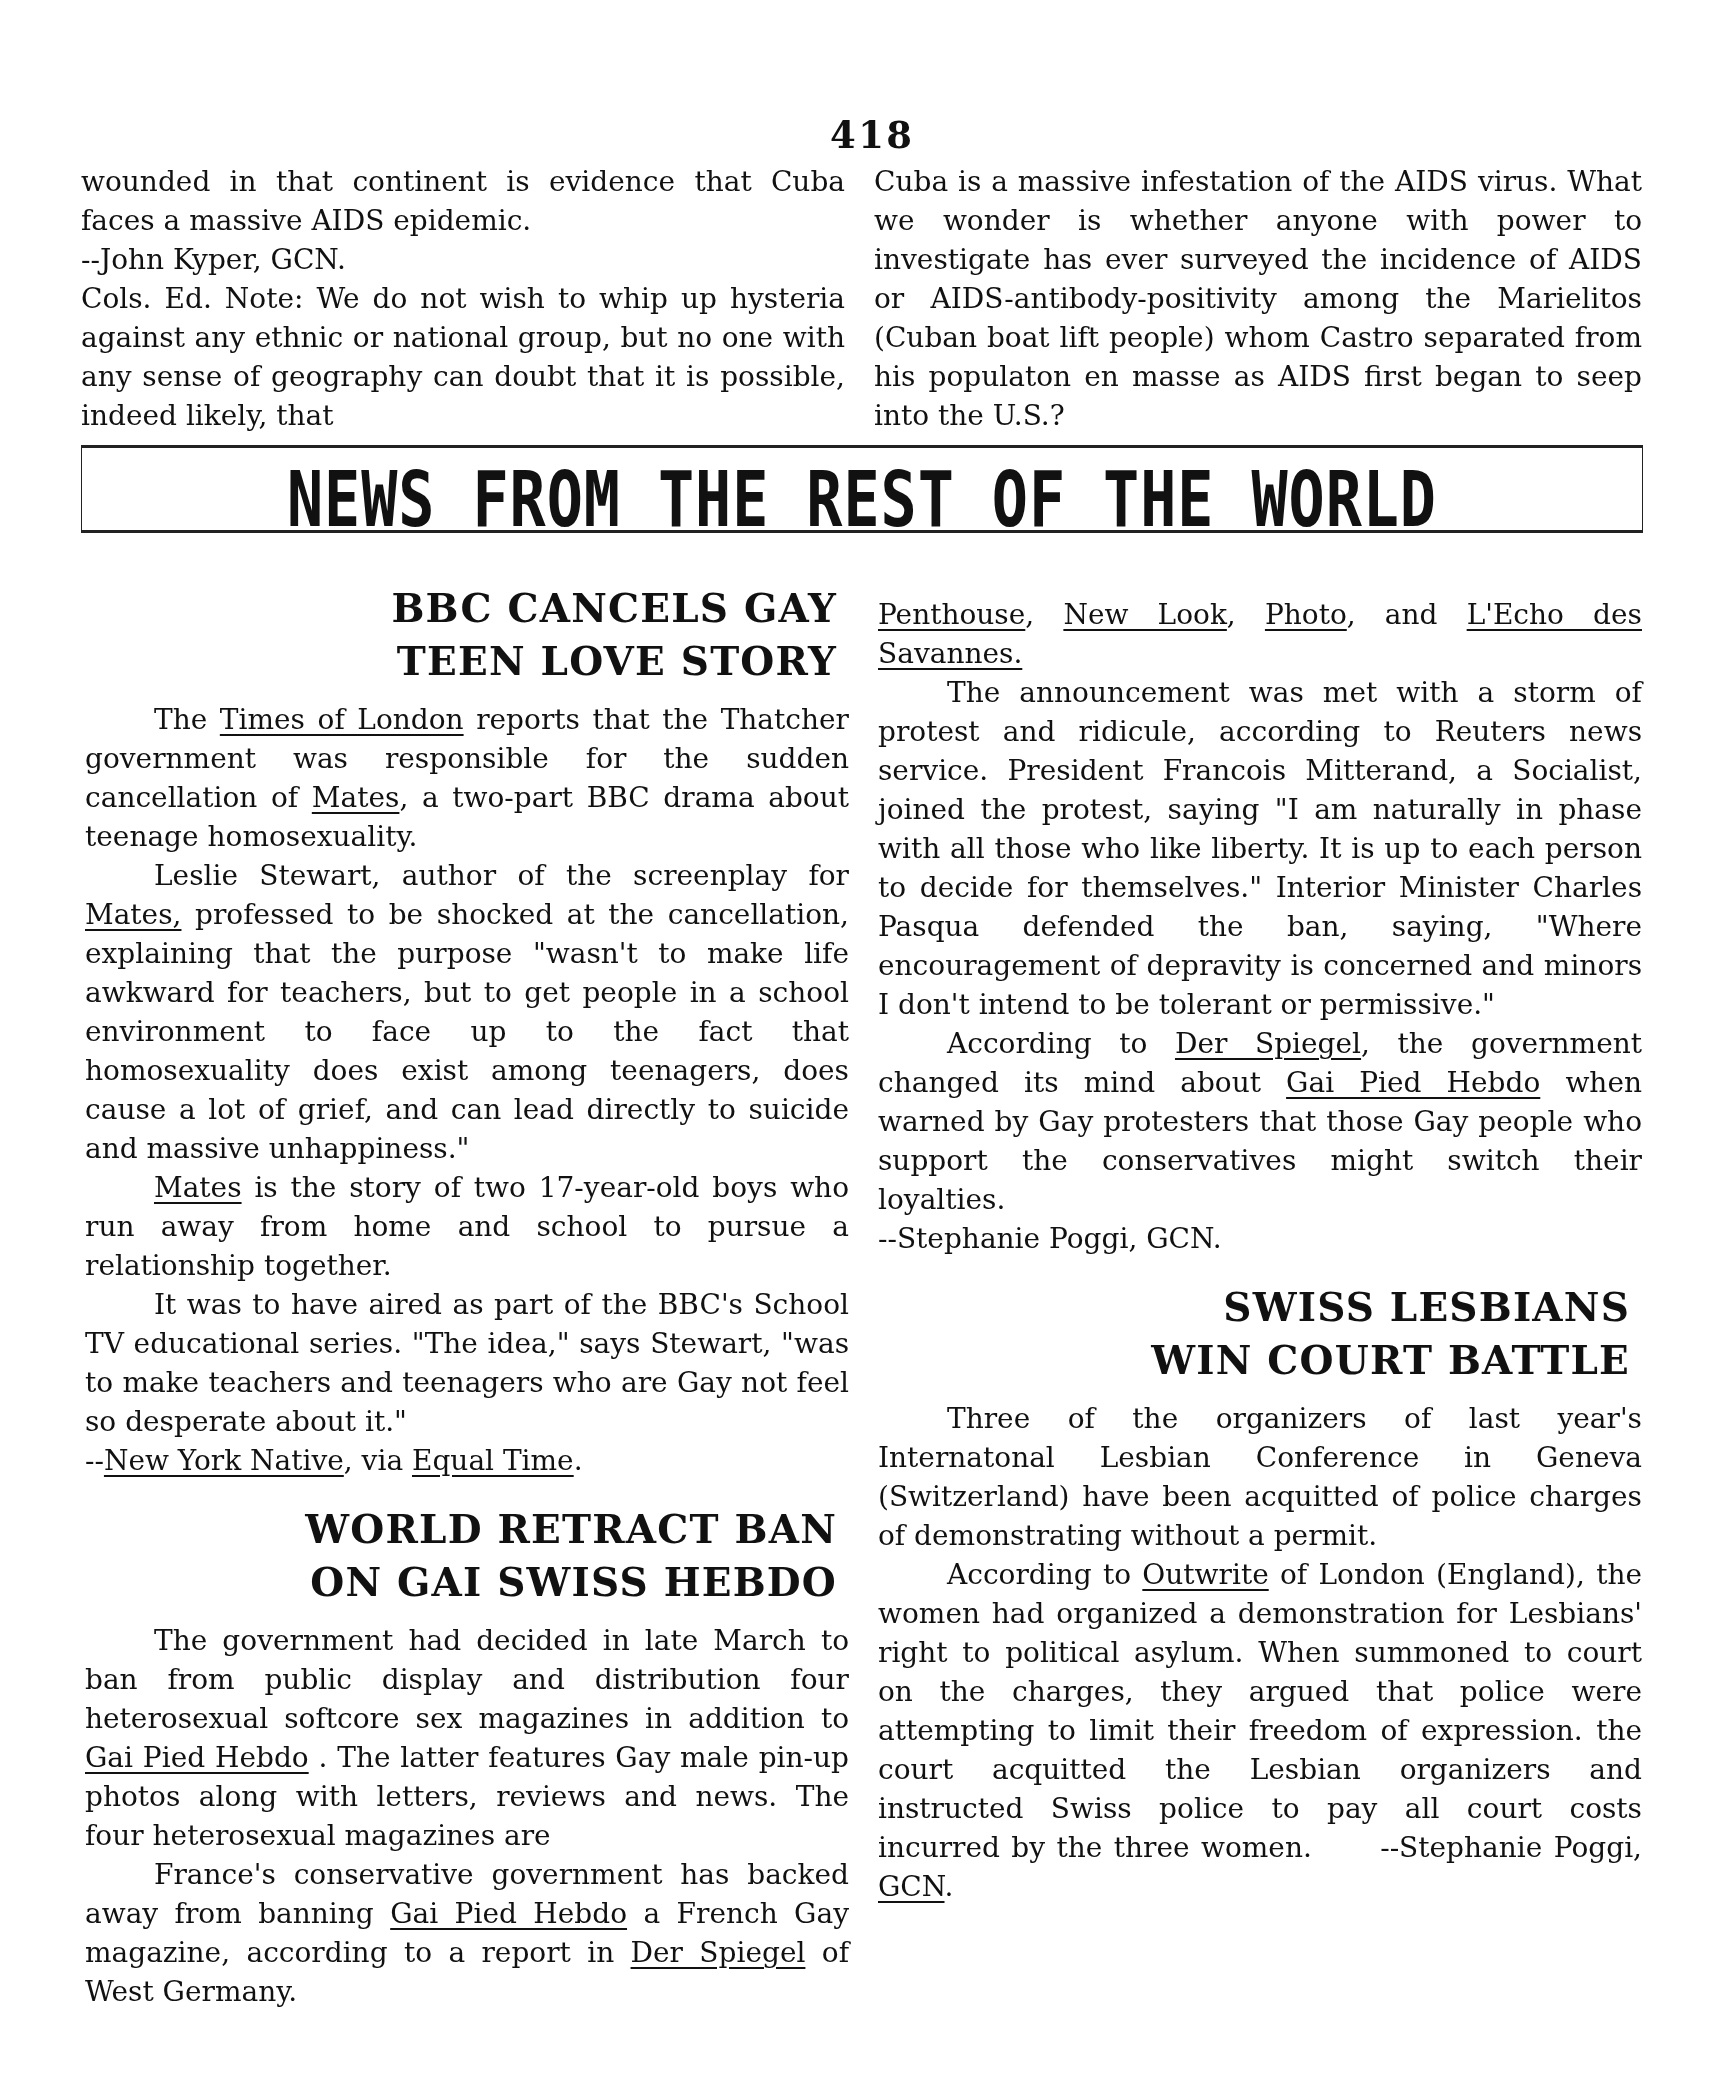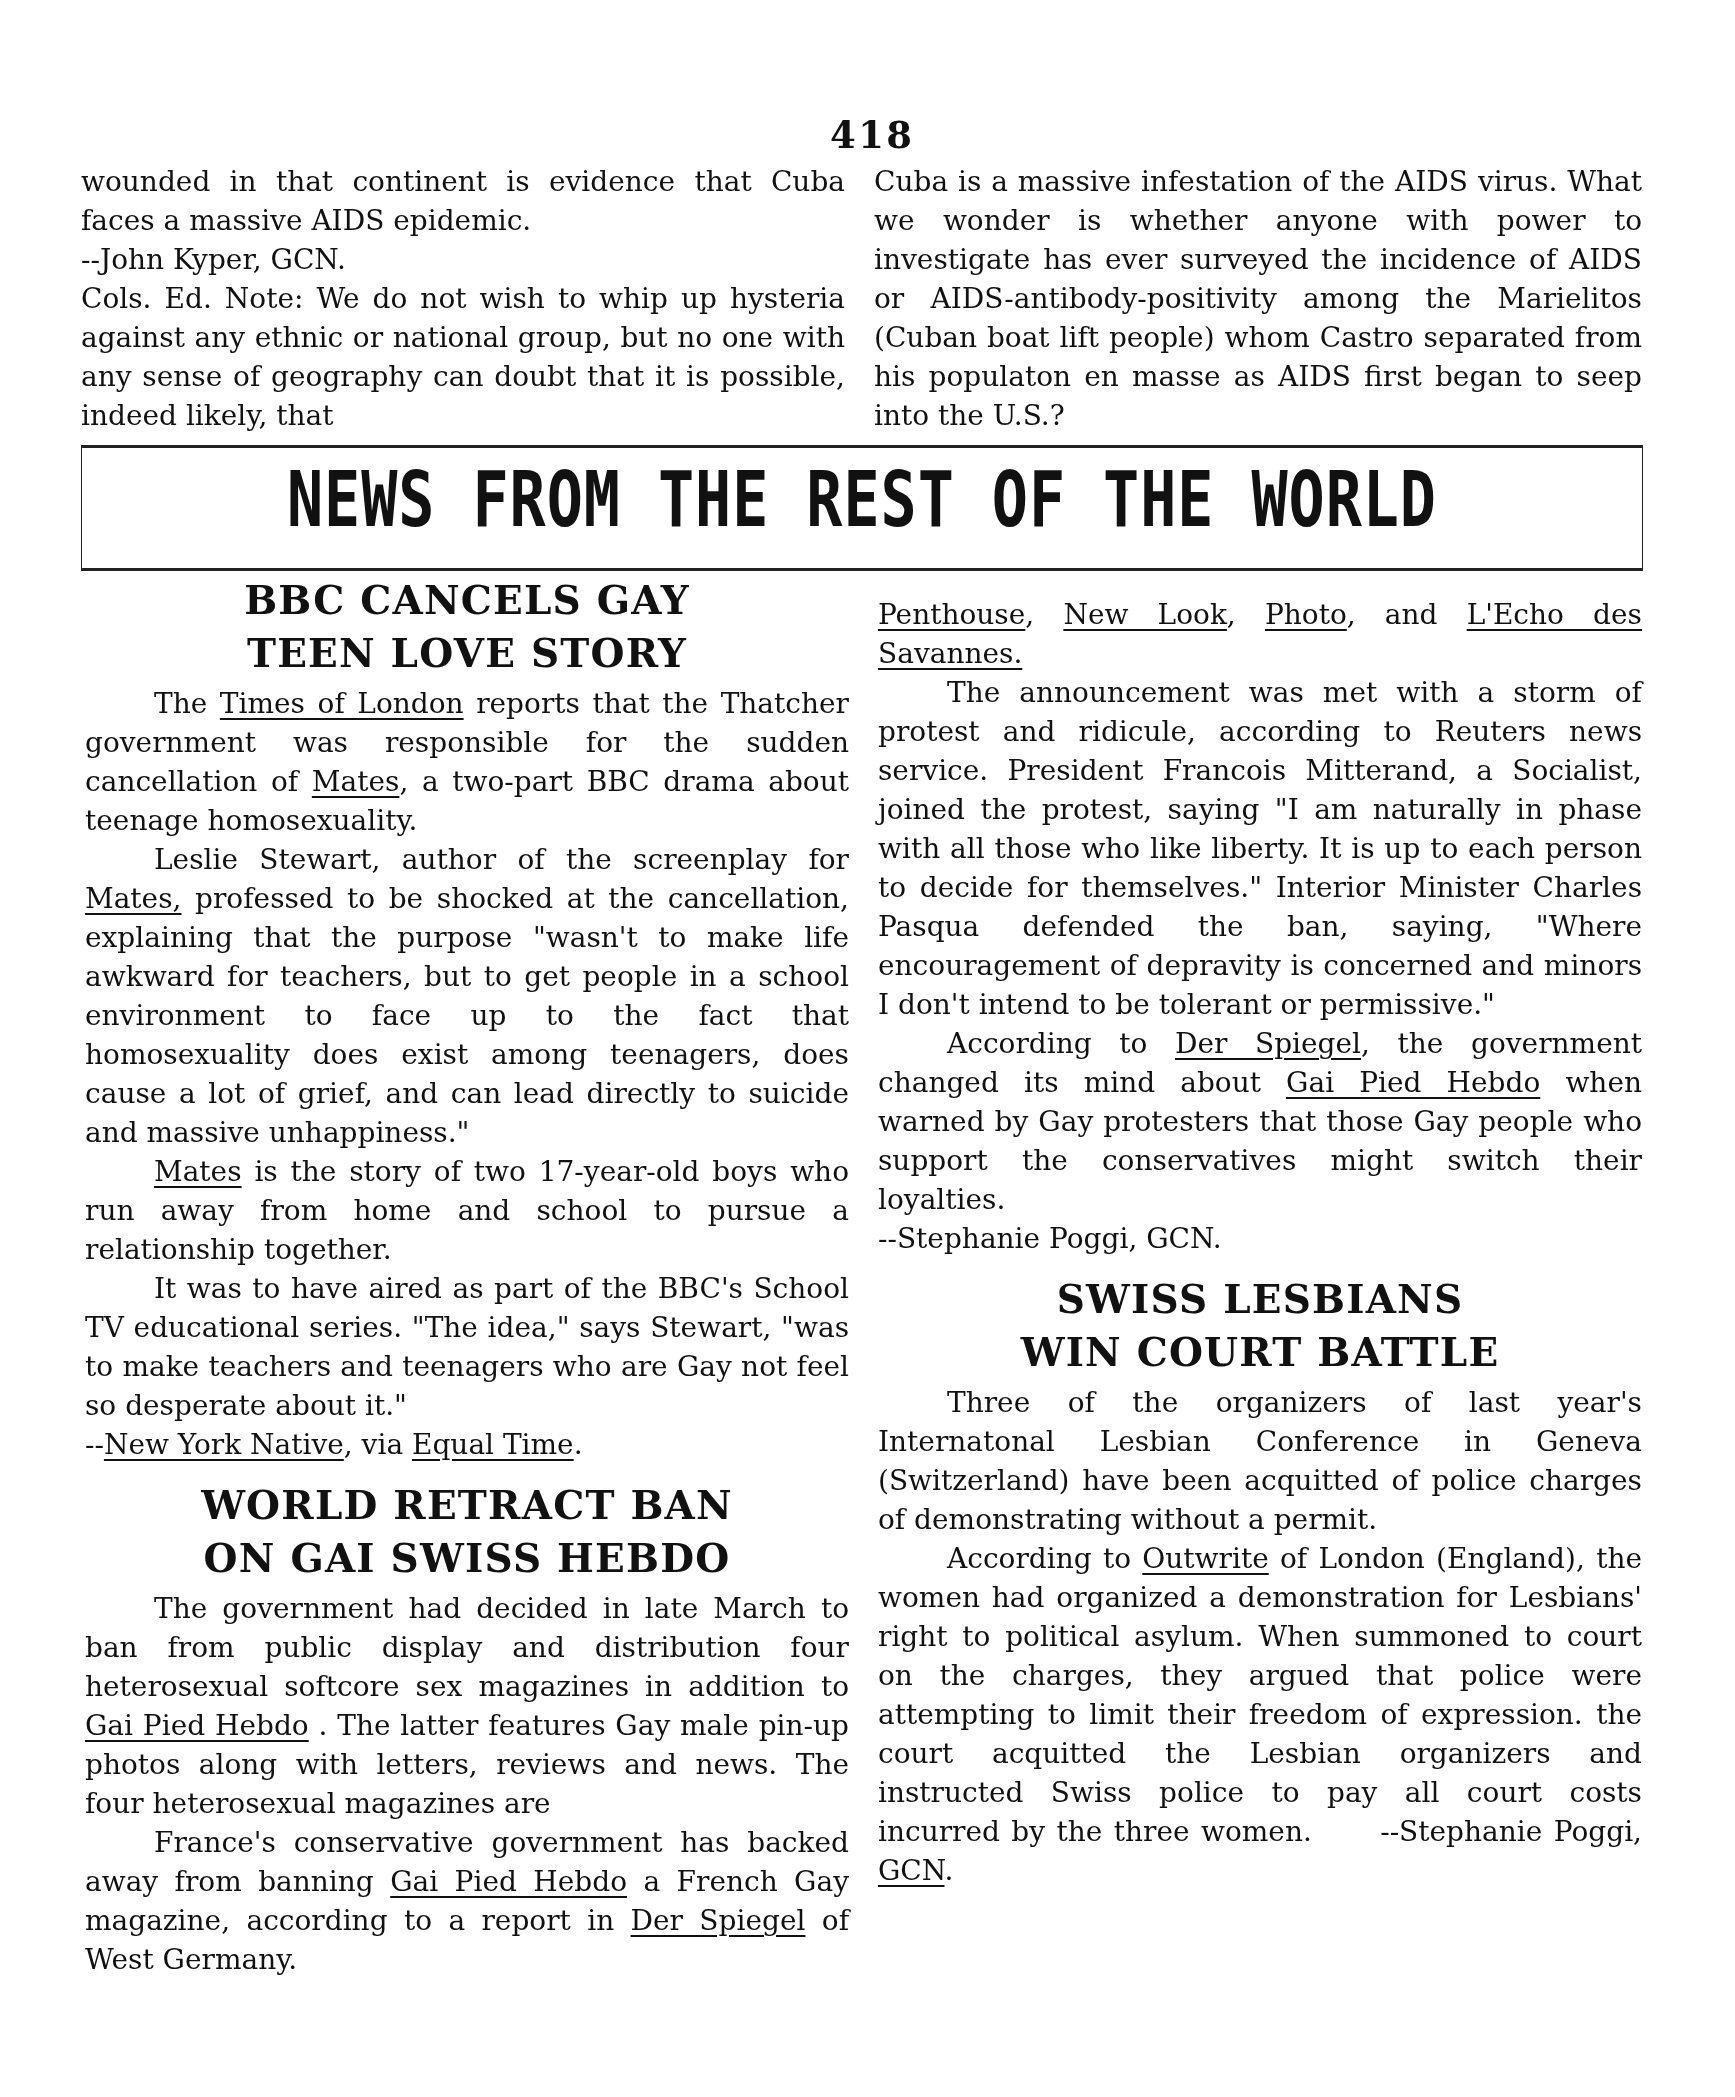--- a/index.html
+++ b/index.html
@@ -6,27 +6,27 @@
   body { width:1735px; height:2097px; position:relative; overflow:hidden;
          font-family:"DejaVu Serif","Liberation Serif",serif; color:#111; }
   .pagenum { position:absolute; left:830px; top:113px; font-size:37px; font-weight:bold;
              font-family:"DejaVu Serif",serif; letter-spacing:2.4px; }
   .col { position:absolute; font-size:28px; line-height:39px; text-align:justify; }
   .col p { margin:0; }
   .indent { text-indent:69px; }
   .u { text-decoration:underline; text-decoration-thickness:2.4px; text-underline-offset:4.8px; }
   .top-left { left:81px; top:162px; width:764px; }
   .top-right { left:874px; top:162px; width:768px; }
-  .banner { position:absolute; left:81px; top:445px; width:1562px; height:126px;
+  .banner { position:absolute; left:81px; top:445px; width:1562px; height:88px;
             border:1.8px solid #222; border-top-width:3.6px; border-bottom-width:3.6px; box-sizing:border-box; }
   .banner-title { position:absolute; left:0; right:0; top:13.3px; text-align:center;
                   font-family:"DejaVu Sans Mono","Liberation Mono",monospace; font-weight:bold;
                   font-size:77px; transform:scaleX(0.78); letter-spacing:1.2px; line-height:78px; }
   .headline { font-family:"DejaVu Serif",serif; font-weight:bold; font-size:39px; line-height:53px;
-              letter-spacing:1.2px; margin:4px; text-align:center; }
+              letter-spacing:1.2px; margin:12px; text-align:right; }
   .left-col { left:85px; top:570px; width:764px; }
   .right-col { left:878px; top:595px; width:764px; }
   .byline { text-align:left; }
   .gap-s { height:11px; }
 </style>
 </head>
 <body>
 
 <div class="pagenum">418</div>
 

